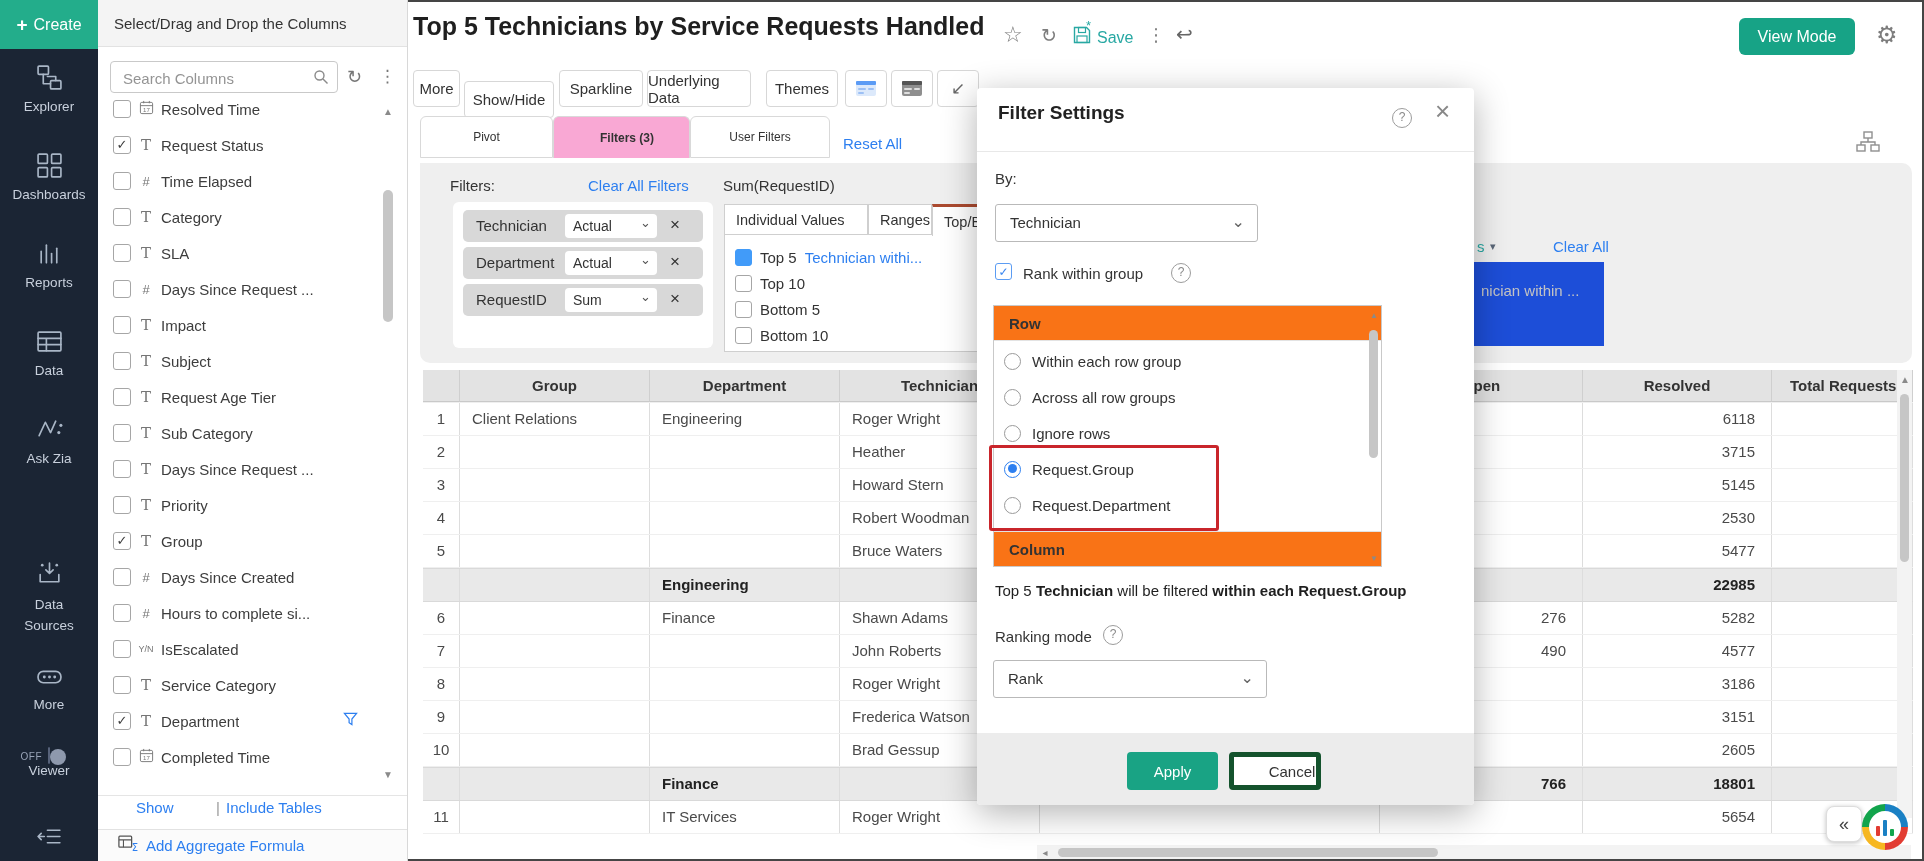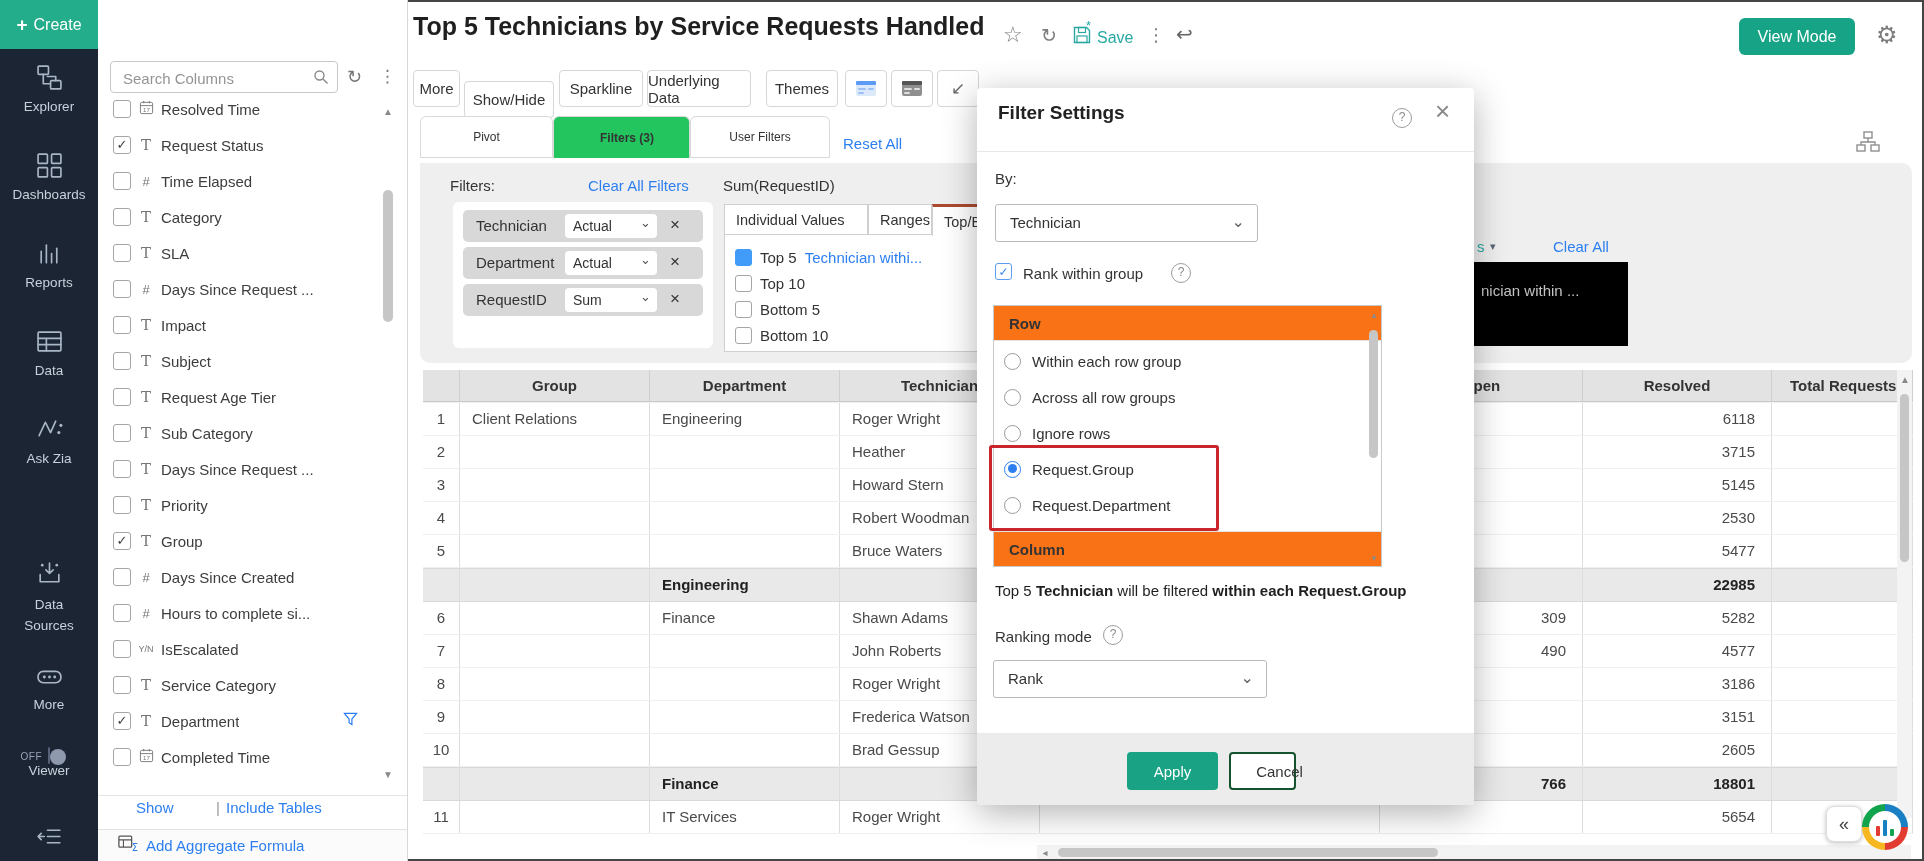--- a/index.html
+++ b/index.html
@@ -47,21 +47,21 @@
   #view-mode{position:absolute;left:1739px;top:18px;width:116px;height:37px;background:#17a386;color:#fff;font-size:16px;border-radius:6px;display:flex;align-items:center;justify-content:center;cursor:pointer;}
   #save-label{position:absolute;left:1097px;top:29px;font-size:16px;color:#28a8a3;cursor:pointer;}
 
   
   .tbtn{position:absolute;top:70px;height:37px;background:#fff;border:1px solid #d7d7d7;border-radius:4px;font-size:15px;color:#333;display:flex;align-items:center;justify-content:center;box-sizing:border-box;cursor:pointer;}
   .tbl-ic{position:relative;width:20px;height:15px;border-radius:2px;}
   .tbl-ic span{position:absolute;border-radius:1px;}
 
   
   .tab{position:absolute;top:116px;height:42px;border:1px solid #d9d9d9;border-bottom:1px solid #d9d9d9;border-radius:6px 6px 0 0;background:#fff;display:flex;align-items:center;justify-content:center;font-size:12px;color:#333;box-sizing:border-box;cursor:pointer;}
-  .tab.active{background:#22c55e;border-bottom:none;font-weight:bold;padding-left:11px;}
+  .tab.active{background:#f9a8d4;border-bottom:none;font-weight:bold;padding-left:11px;}
 
   
   #fpanel{position:absolute;left:420px;top:163px;width:1492px;height:200px;background:#efefef;border-radius:0 10px 10px 10px;}
   #chips-box{position:absolute;left:453px;top:202px;width:260px;height:146px;background:#fff;border-radius:6px;}
   .chip{position:absolute;left:463px;width:240px;height:32px;background:#d8d8d8;border-radius:5px;}
   .chip-label{position:absolute;left:13px;top:7px;font-size:15px;color:#333;}
   .chip-select{position:absolute;left:102px;top:4px;width:92px;height:24px;background:#fff;border-radius:4px;font-size:14px;color:#333;display:flex;align-items:center;padding-left:8px;box-sizing:border-box;cursor:pointer;}
   .chip-select .chev{position:absolute;right:6px;top:1px;font-size:13px;color:#555;}
   .chip-x{position:absolute;left:207px;top:5px;font-size:17px;color:#333;cursor:pointer;}
   .stab{position:absolute;top:204px;height:32px;background:#fff;border:1px solid #cfcfcf;font-size:14.5px;color:#333;display:flex;align-items:center;padding:0 11px;box-sizing:border-box;cursor:pointer;}
@@ -102,21 +102,21 @@
   #mlistbox{position:absolute;left:16px;top:217px;width:389px;height:262px;border:1px solid #c9c9c9;box-sizing:border-box;background:#fff;}
   .lb-hdr{position:absolute;left:0;width:387px;height:35px;background:#f97316;font-size:15px;font-weight:bold;color:#333;line-height:35px;padding-left:15px;box-sizing:border-box;}
   .ropt{position:absolute;left:10px;height:22px;display:flex;align-items:center;gap:11px;font-size:15px;color:#333;cursor:pointer;}
   .radio{width:17px;height:17px;border:1.5px solid #9a9a9a;border-radius:50%;box-sizing:border-box;background:#fff;flex:0 0 auto;}
   .radio.sel{border-color:#2d7ff0;position:relative;}
   .radio.sel::after{content:"";position:absolute;left:2.5px;top:2.5px;width:9px;height:9px;border-radius:50%;background:#2d7ff0;}
   #redbox{position:absolute;left:12px;top:357px;width:224px;height:80px;border:3px solid #c9252b;border-radius:3px;pointer-events:none;}
   #mfooter{position:absolute;left:0;top:645px;width:497px;height:72px;background:#ececec;border-radius:0 0 4px 4px;}
   .mbtn{position:absolute;top:19px;height:38px;border-radius:4px;font-size:15px;display:flex;align-items:center;justify-content:center;cursor:pointer;box-sizing:border-box;}
   #apply-btn{left:150px;width:91px;background:#19a384;color:#fff;}
-  #cancel-btn{left:252px;width:67px;background:#fff;border:2px solid #14532d;color:#333;padding-left:34px;}
+  #cancel-btn{left:252px;width:92px;background:#fff;border:5px solid #14532d;color:#333;padding-left:34px;}
 
   
   .ghost{color:#c3c3c3;}
   #zoho-logo{position:absolute;left:1862px;top:804px;width:46px;height:46px;border-radius:50%;background:conic-gradient(#1a80c4 0 25%, #e23c32 25% 50%, #f6b721 50% 75%, #12a44c 75% 100%);z-index:60;display:flex;align-items:center;justify-content:center;}
   #zoho-logo .inner{width:32px;height:32px;border-radius:50%;background:#fff;position:relative;}
   #zoho-logo .inner i{position:absolute;bottom:7px;width:4px;border-radius:1px;}
   #collapse-fab{position:absolute;left:1826px;top:806px;width:34px;height:34px;background:#fff;border:1px solid #ddd;border-radius:8px;box-shadow:0 1px 5px rgba(0,0,0,.25);display:flex;align-items:center;justify-content:center;font-size:18px;color:#444;cursor:pointer;z-index:55;}
 </style>
 </head>
 <body>
@@ -222,20 +222,23 @@
       <span class="nav-ic">
         <svg width="27" height="25" viewBox="0 0 26 24">
             <path d="M11 6 h12 M11 12 h12 M11 18 h12"></path>
             <path d="M8 12 H2 M5 9 L2 12 L5 15"></path>
           </svg>
       </span>
     </div>
   </div>
 
   <div id="colpanel"></div>
+  <div id="cp-header">
+    <span>Select/Drag and Drop the Columns</span>
+  </div>
 
   <div id="cp-search">
     <input type="text" placeholder="Search Columns" style="">
     <span class="abs" style="right:8px;top:7px;">
       <svg width="16" height="16" viewBox="0 0 16 16">
           <circle cx="6.5" cy="6.5" r="4.5" fill="none" stroke="#8a8a8a" stroke-width="1.4"></circle>
           <line x1="10" y1="10" x2="14.5" y2="14.5" stroke="#8a8a8a" stroke-width="1.4"></line>
         </svg>
     </span>
   </div>
@@ -472,21 +475,21 @@
     <span>Bottom 5</span>
   </div>
   <div class="fopt" style="left:735px;top:327px;">
     <span class="cb small"></span>
     <span>Bottom 10</span>
   </div>
 
   <span class="abs" style="left:1477px;top:238px;font-size:15px;color:#28a8a3;">s</span>
   <span class="abs" style="left:1490px;top:240px;font-size:11px;color:#5a6678;">▾</span>
   <span class="abs blue" style="left:1553px;top:238px;font-size:15px;cursor:pointer;">Clear All</span>
-  <div class="abs" style="left:1474px;top:262px;width:154px;height:84px;background:#000000;">
+  <div class="abs" style="left:1474px;top:262px;width:130px;height:84px;background:#1d4ed8;">
     <span class="ghost" style="position:absolute;left:7px;top:20px;font-size:15px;white-space:nowrap;">nician within ...</span>
   </div>
 
   <span class="abs" style="left:1856px;top:131px;">
     <svg width="24" height="22" viewBox="0 0 24 22">
         <g fill="none" stroke="#8f8f8f" stroke-width="1.4">
           <rect x="8" y="1" width="8" height="6"></rect>
           <rect x="1" y="14" width="8" height="6"></rect>
           <rect x="15" y="14" width="8" height="6"></rect>
           <path d="M12 7 v4 M12 11 H5 v3 M12 11 h7 v3"></path>
@@ -565,21 +568,21 @@
       <div class="c5"></div>
       <div class="c6">22985</div>
       <div class="c7"></div>
     </div>
     <div class="trow">
       <div class="c0">6</div>
       <div class="c1"></div>
       <div class="c2">Finance</div>
       <div class="c3">Shawn Adams</div>
       <div class="c4"></div>
-      <div class="c5">309</div>
+      <div class="c5">276</div>
       <div class="c6">5282</div>
       <div class="c7"></div>
     </div>
     <div class="trow">
       <div class="c0">7</div>
       <div class="c1"></div>
       <div class="c2"></div>
       <div class="c3">John Roberts</div>
       <div class="c4"></div>
       <div class="c5">490</div>

